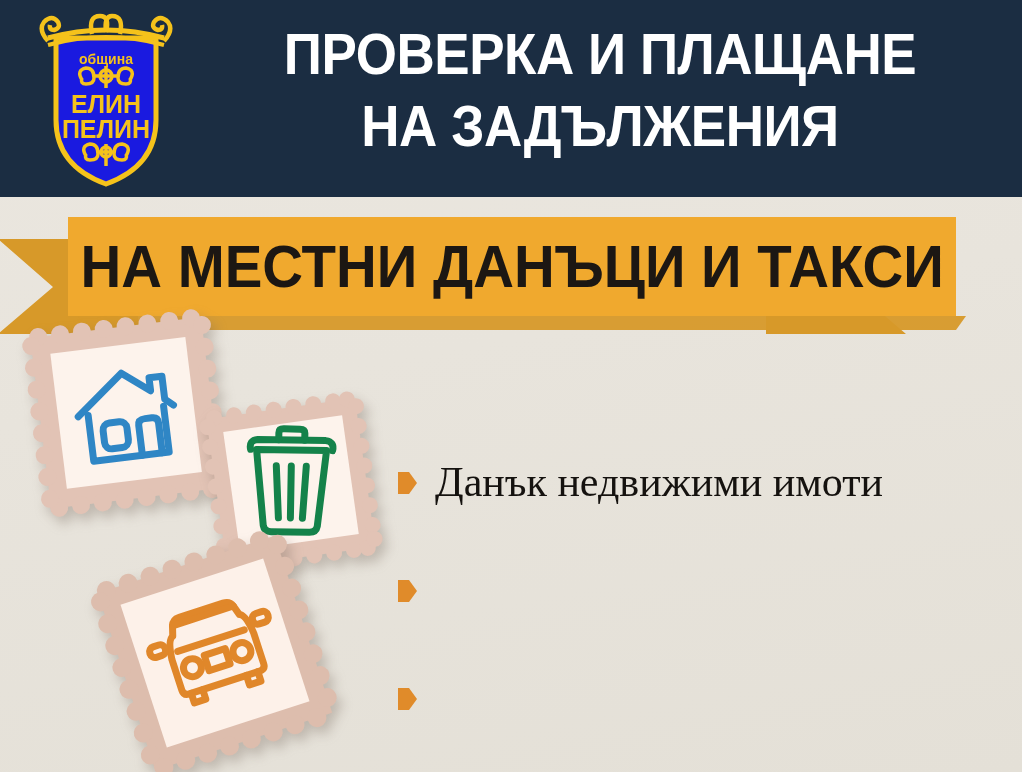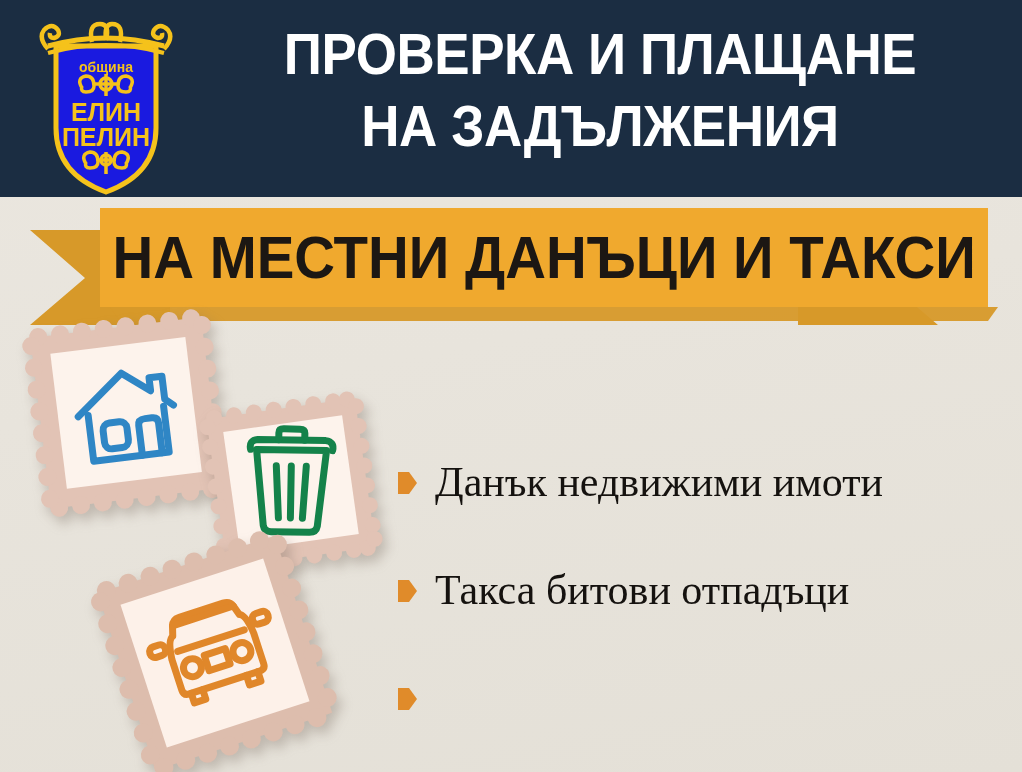--- a/index.html
+++ b/index.html
@@ -44,34 +44,33 @@
     letter-spacing: -0.5px;
     transform: scaleX(0.93);
     transform-origin: 50% 0;
     white-space: pre-line;
   }
 
   
   .crest {
     position: absolute;
     left: 36px;
-    top: 16px;
+    top: 8px;
     width: 140px;
     height: 182px;
   }
   .crest svg { display: block; }
 
   
   .ribbon {
     position: absolute;
     left: 0;
-    top: 205px;
+    top: 214px;
     width: 904px;
     height: 120px;
-    margin-left: 32px;
   }
   .ribbon-tail {
     position: absolute;
     top: 25px;
     width: 140px;
     height: 95px;
     background: #d79929;
   }
   .ribbon-tail.left {
     left: -2px;
@@ -380,21 +379,20 @@
 
   <div class="bullet-list">
 
     <div class="bullet-row">
       <span class="bullet-marker"></span>
       <span class="bullet-label">Данък недвижими имоти</span>
     </div>
 
     <div class="bullet-row">
       <span class="bullet-marker"></span>
-      <span class="bullet-label">Такса битови отпадъци</span>
     </div>
 
     <div class="bullet-row">
       <span class="bullet-marker"></span>
     </div>
 
   </div>
 
 </div>
 

